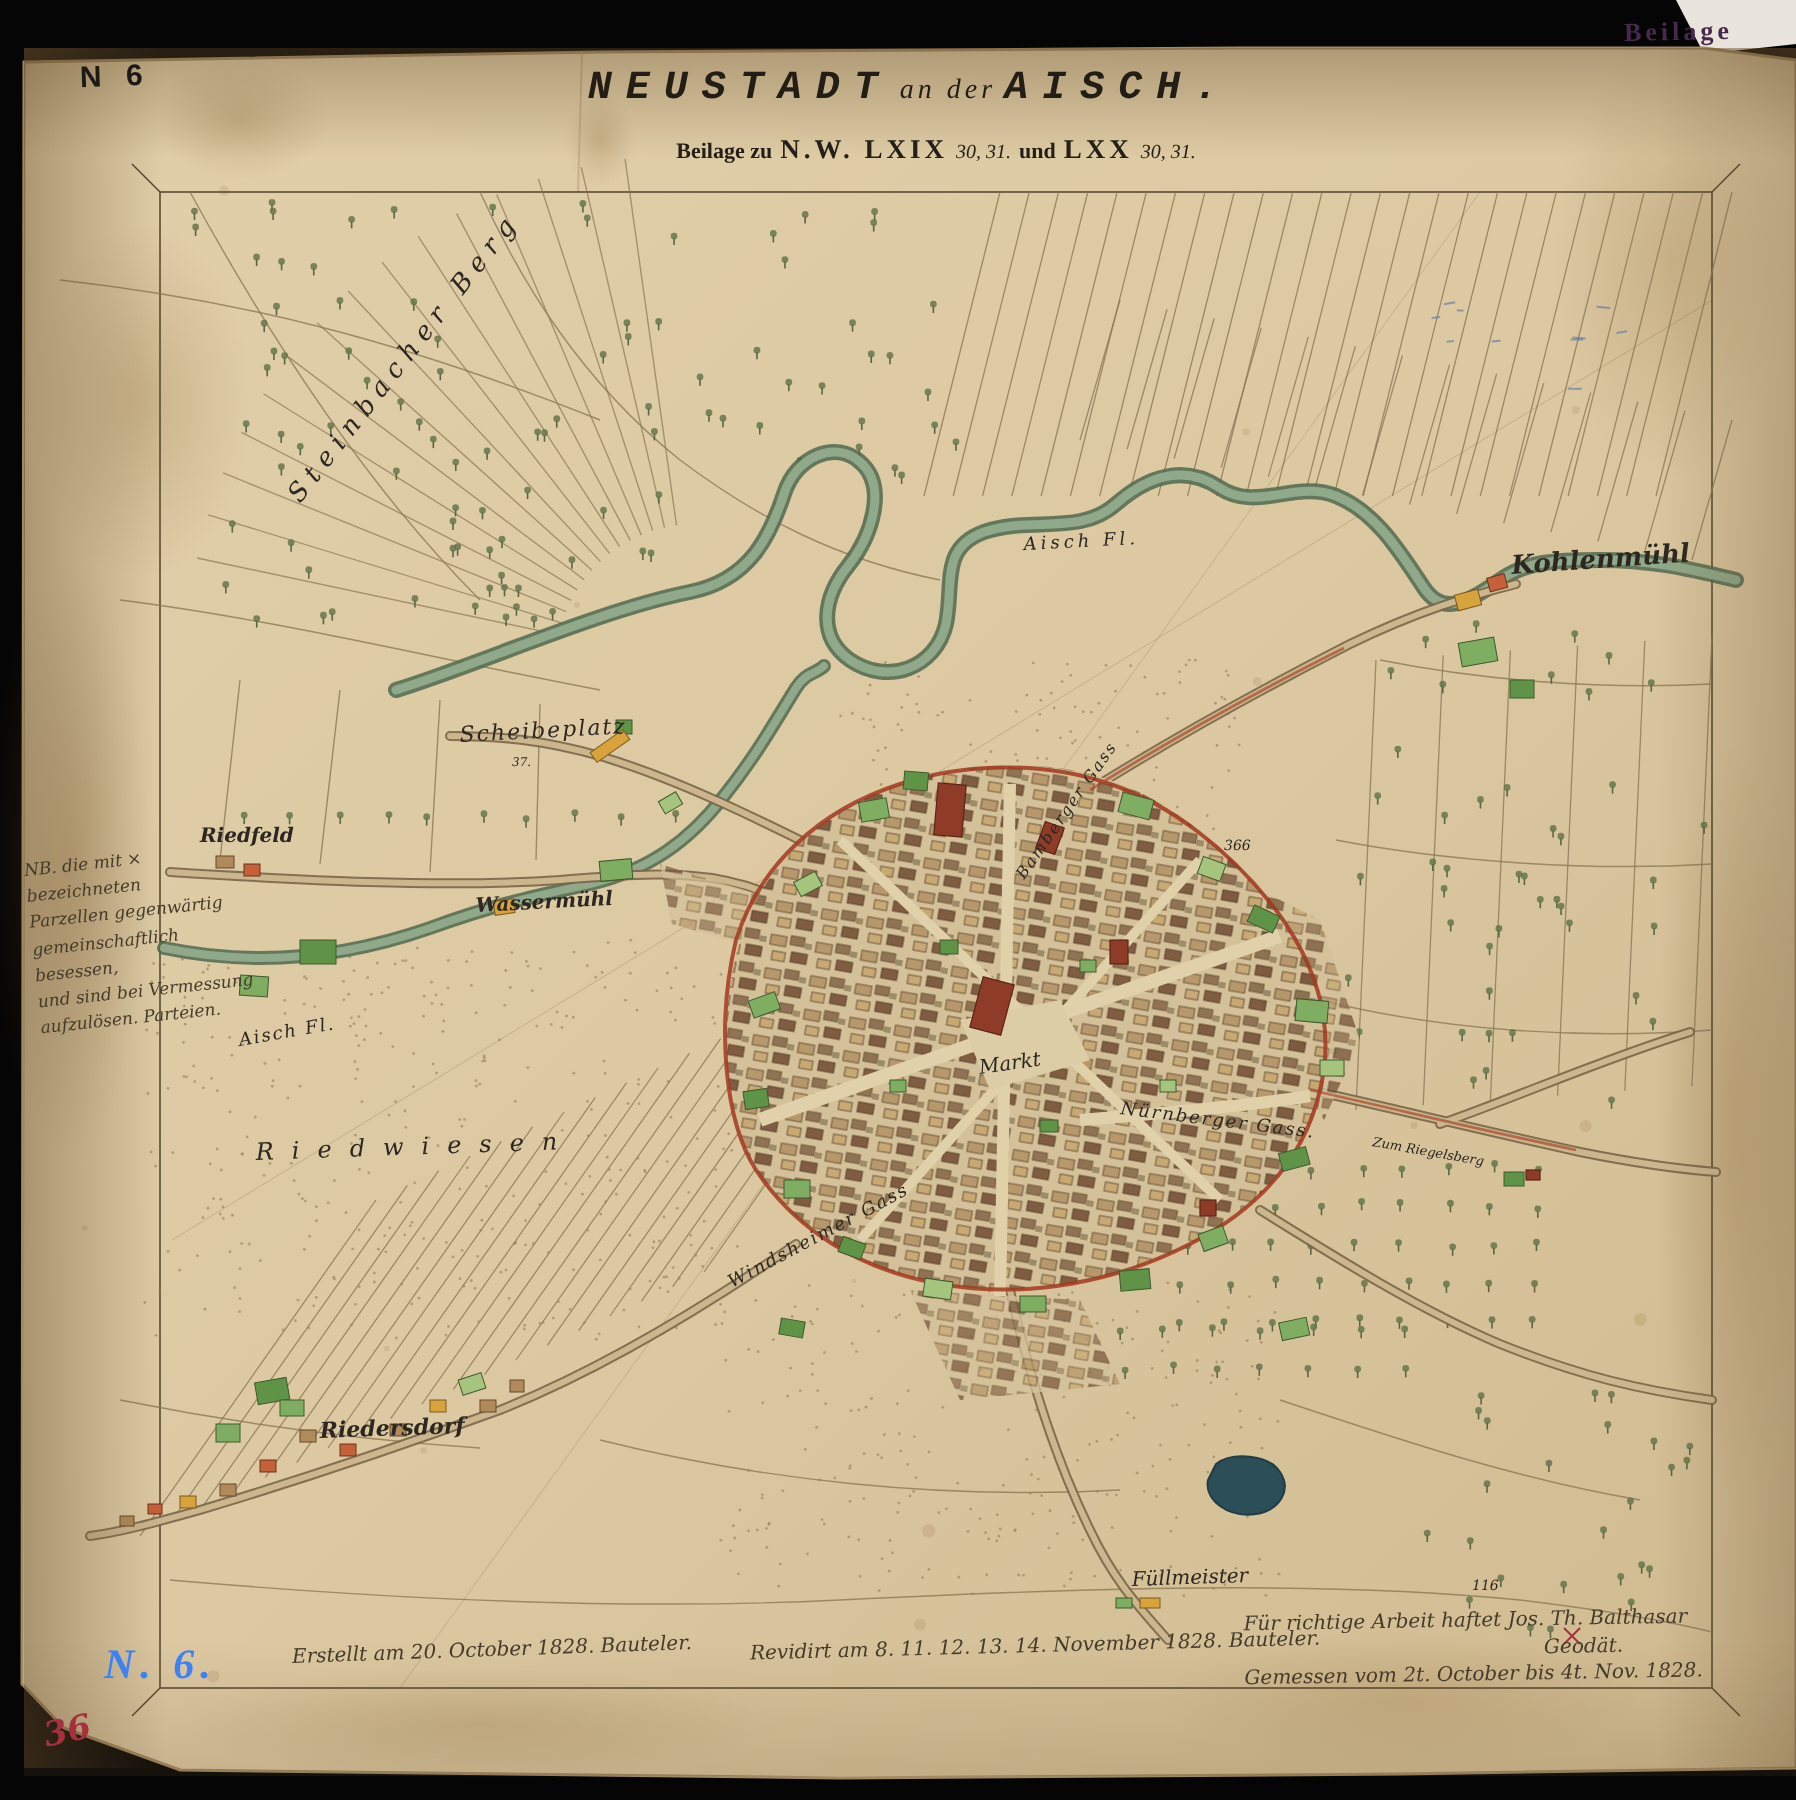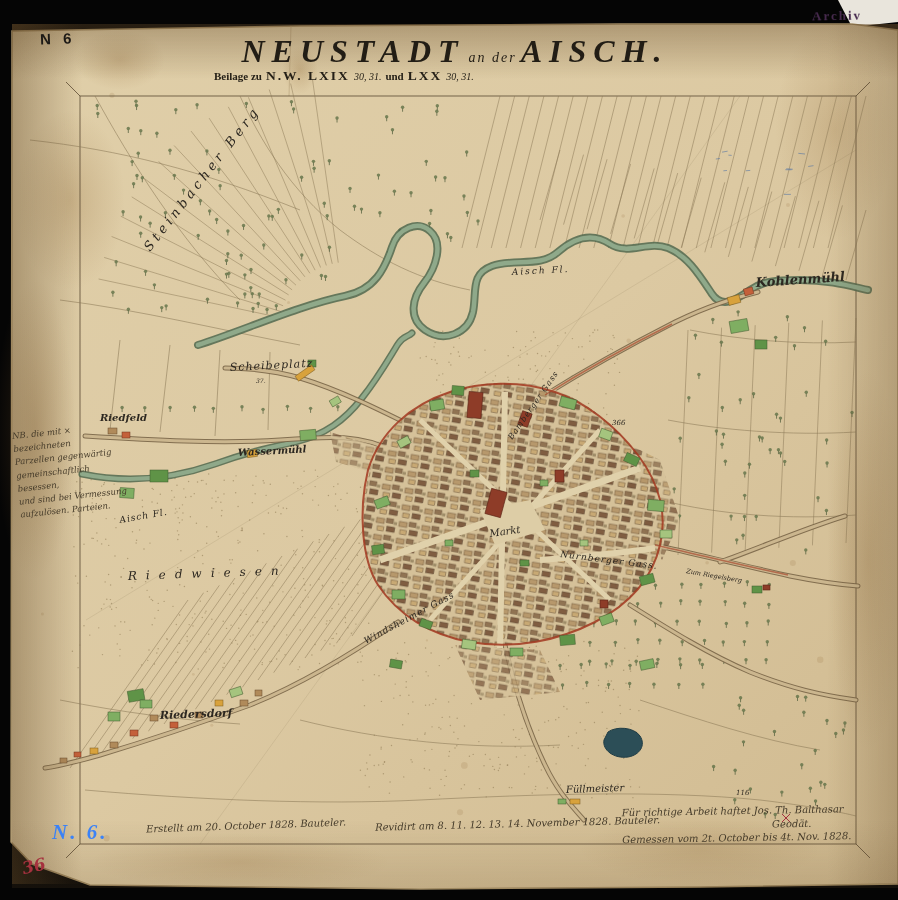--- a/index.html
+++ b/index.html
@@ -7,23 +7,23 @@
          font-family:"Liberation Serif",serif;}
   .stage svg{position:absolute;left:0;top:0;}
 
   
   .ov{position:absolute;white-space:nowrap;}
   .stamp-n6{left:40px;top:30px;font-family:"Liberation Sans",sans-serif;font-weight:800;
             font-size:15px;letter-spacing:4px;color:#1d1a16;transform:rotate(-2deg);}
   .stamp-archiv{left:812px;top:8px;font-weight:700;font-size:13px;letter-spacing:2px;
             color:#46294d;transform:rotate(-1deg);}
   .title-block{left:215px;top:33px;width:480px;text-align:center;color:#221d15;}
-  .title-main{font-style:italic;font-weight:700;font-size:32px;letter-spacing:7px;}
+  .title-main{font-style:italic;font-weight:700;font-size:20px;letter-spacing:7px;font-family:Liberation Mono, monospace;}
   .title-mid{font-style:italic;font-size:14px;letter-spacing:2px;}
-  .subtitle{left:214px;top:66px;width:480px;color:#25201760;color:#252017;}
+  .subtitle{left:228px;top:66px;width:480px;text-align:center;color:#25201760;color:#252017;}
   .sub-b{font-weight:700;font-size:13.5px;letter-spacing:2px;}
   .sub-s{font-weight:700;font-size:11px;}
   .sub-n{font-style:italic;font-size:10px;}
   .hand{font-family:"DejaVu Serif",serif;font-style:italic;color:#453b2a;}
   .margin-note{left:16px;top:424px;width:112px;font-size:8.5px;line-height:1.55;
                transform:rotate(-6deg);white-space:normal;}
   .corner-no{left:52px;top:820px;font-style:italic;font-weight:700;font-size:21px;
              letter-spacing:3px;color:#3b82f6;}
   .insc-left{left:146px;top:820px;font-size:10px;transform:rotate(-2deg);}
   .insc-center{left:375px;top:818px;font-size:10px;transform:rotate(-1.5deg);}
@@ -1628,21 +1628,21 @@
 
   <g pointer-events="none">
     <rect x="12" y="24" width="70" height="860" fill="url(#shL)"></rect>
     <rect x="828" y="24" width="70" height="860" fill="url(#shR)"></rect>
     <rect x="12" y="24" width="886" height="55" fill="url(#shT)"></rect>
     <rect x="12" y="820" width="886" height="68" fill="url(#shB)" opacity=".7"></rect>
   </g>
 </svg>
 
 <div class="ov stamp-n6">N 6</div>
-<div class="ov stamp-archiv">Archiv</div>
+<div class="ov stamp-archiv">Beilage</div>
 
 <div class="ov title-block">
   <span class="title-main">NEUSTADT</span>
   <span class="title-mid">an der</span>
   <span class="title-main">AISCH.</span>
 </div>
 <div class="ov subtitle">
   <span class="sub-s">Beilage zu</span>
   <span class="sub-b">N.W. LXIX</span>
   <span class="sub-n">30, 31.</span>

